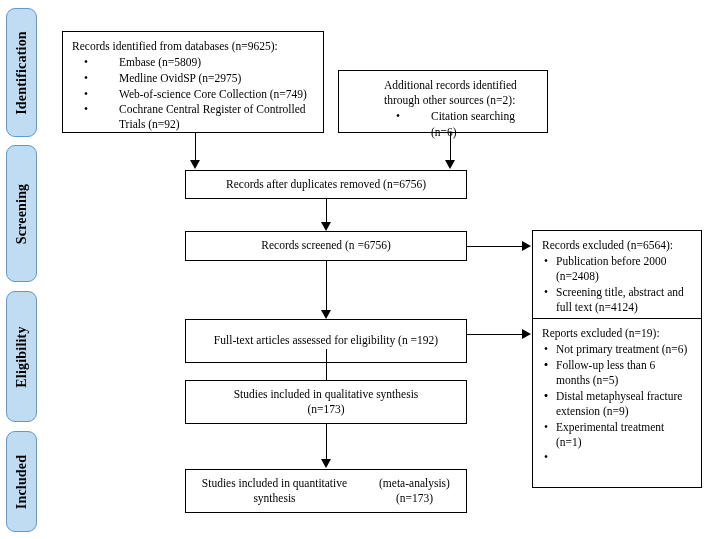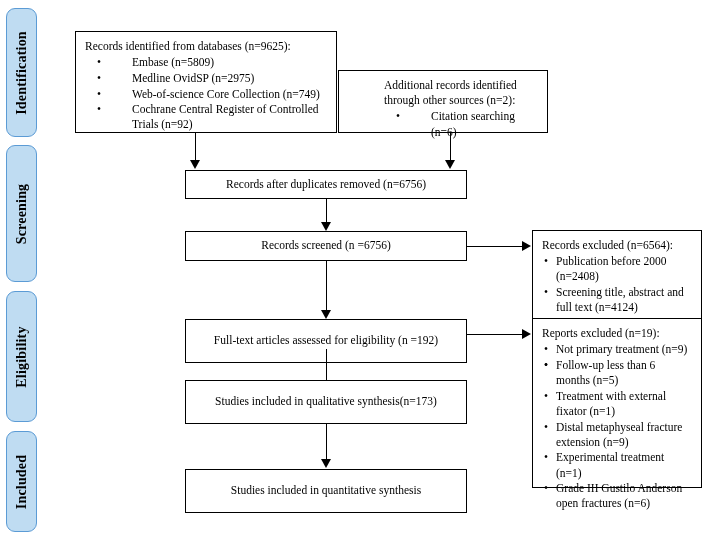--- a/index.html
+++ b/index.html
@@ -129,21 +129,21 @@
   </div>
 
   <div class="stage" style="top:291px; height:131px;">
     <span class="stage-text">Eligibility</span>
   </div>
 
   <div class="stage" style="top:431px; height:101px;">
     <span class="stage-text">Included</span>
   </div>
 
-  <div class="box pad" style="left:75px; top:31px; width:262px; height:102px;">
+  <div class="box pad" style="left:62px; top:31px; width:262px; height:102px;">
     <span class="hdr">Records identified from databases (n=9625):</span>
     <ul class="bul indent">
       <li><span class="dot">•</span><span>Embase (n=5809)</span></li>
       <li><span class="dot">•</span><span>Medline OvidSP (n=2975)</span></li>
       <li><span class="dot">•</span><span>Web-of-science Core Collection (n=749)</span></li>
       <li><span class="dot">•</span><span>Cochrane Central Register of Controlled Trials (n=92)</span></li>
     </ul>
   </div>
 
   <div class="box pad" style="left:338px; top:70px; width:210px; height:63px;padding-left:45px;">
@@ -188,38 +188,39 @@
   <div class="box center" style="left:185px; top:319px; width:282px; height:44px;font-family:Liberation Serif, serif;">
     <span>Full-text articles assessed for eligibility (n =192)</span>
   </div>
 
   <div class="hline" style="left:467px; top:334px; width:56px;"></div>
   <div class="arrow-right" style="left:522px; top:329px;"></div>
 
   <div class="box pad" style="left:532px; top:318px; width:170px; height:170px;">
     <span class="hdr">Reports excluded (n=19):</span>
     <ul class="bul">
-      <li><span class="dot">•</span><span>Not primary treatment (n=9)</span></li>
+      <li><span class="dot">•</span><span>Not primary treatment (n=6)</span></li>
       <li><span class="dot">•</span></li>
       <li><span class="dot">•</span><span>Follow-up less than 6 months (n=5)</span></li>
-      <li><span class="dot">•</span><span>Treatment with external fixator (n=1)</span></li>
+      <li><span class="dot">•</span></li>
       <li><span class="dot">•</span><span>Distal metaphyseal fracture extension (n=9)</span></li>
       <li><span class="dot">•</span><span>Experimental treatment (n=1)</span></li>
-      <li><span class="dot">•</span><span>Grade III Gustilo Anderson open fractures (n=6)</span></li>
+      <li><span class="dot">•</span></li>
     </ul>
   </div>
 
   <div class="vline" style="left:326px; top:349px; height:39px;"></div>
   <div class="arrow-down" style="left:321px; top:387px;"></div>
 
-  <div class="box center" style="left:185px; top:380px; width:282px; height:44px; flex-direction:row;">
+  <div class="box center" style="left:185px; top:380px; width:282px; height:44px; flex-direction:column;">
     <span>Studies included in qualitative synthesis</span>
     <span>(n=173)</span>
   </div>
 
   <div class="vline" style="left:326px; top:424px; height:36px;"></div>
   <div class="arrow-down" style="left:321px; top:459px;"></div>
 
   <div class="box center" style="left:185px; top:469px; width:282px; height:44px; flex-direction:row;">
     <span>Studies included in quantitative synthesis</span>
+    <span>(meta-analysis) (n=173)</span>
   </div>
 
 </div>
 
 </body></html>

